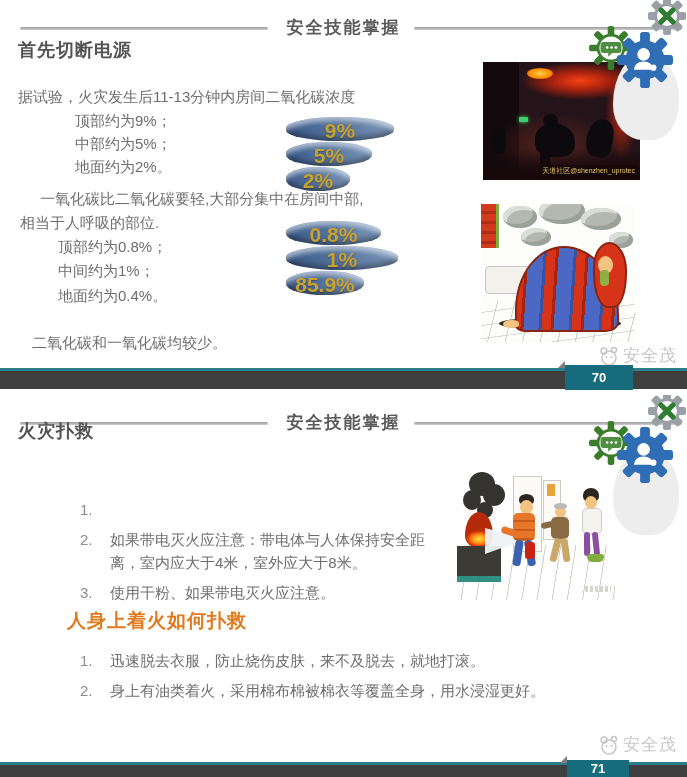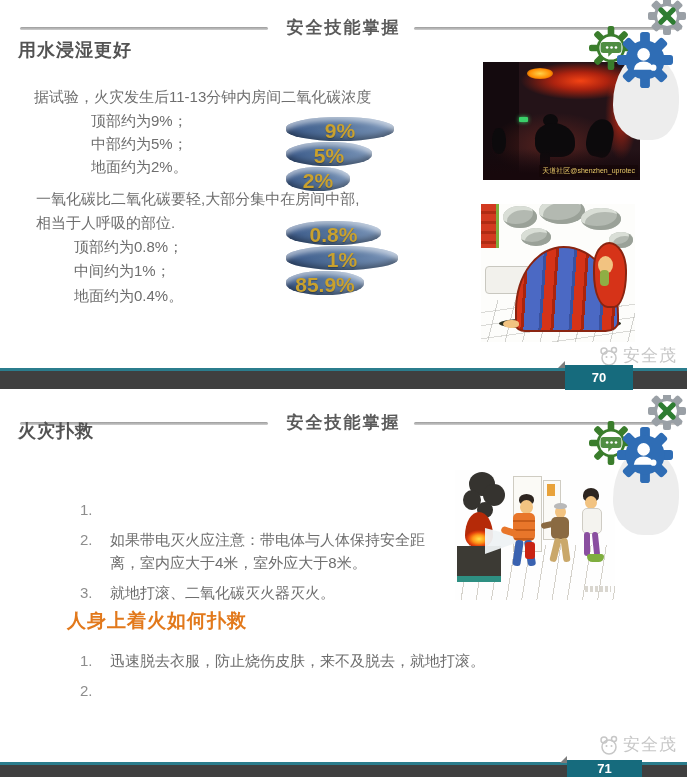--- a/index.html
+++ b/index.html
@@ -9,21 +9,21 @@
   #s1{top:0;height:390px;}
   #s2{top:395px;height:382px;}
 
   
   .hline{position:absolute;height:3px;background:linear-gradient(#9b9b9b,#cfcfcf);border-radius:2px;}
   .header-title{position:absolute;left:0;right:0;top:16px;text-align:center;
         font-size:17px;font-weight:bold;color:#5a5a5a;letter-spacing:2px;}
   .slide-title{position:absolute;left:18px;font-size:18px;font-weight:bold;color:#535353;letter-spacing:1px;}
 
   
-  .btxt{position:absolute;font-size:15px;color:#6e6e6e;white-space:nowrap;margin-left:16px;}
+  .btxt{position:absolute;font-size:15px;color:#6e6e6e;white-space:nowrap;}
 
   
   .cyl-chart{position:absolute;left:286px;}
   .cyl{position:relative;height:24px;margin-bottom:1px;display:flex;align-items:flex-end;justify-content:center;
        border-radius:50%/46%;
        background:linear-gradient(103deg,#3d5c8e 0%,#527199 45%,#7f99bd 100%);
        box-shadow:inset 0 7px 5px -3px rgba(255,255,255,.55), inset 0 -6px 6px -3px rgba(0,0,0,.4);}
   .cyl b{font-size:21px;font-weight:bold;color:#c9a12e;line-height:20px;
          text-shadow:0 1px 1px rgba(0,0,0,.25);}
 
@@ -162,57 +162,58 @@
           <rect x="16.5" y="0" width="7" height="40" rx="2" transform="rotate(90 20 20)"></rect>
           <rect x="16.5" y="0" width="7" height="40" rx="2" transform="rotate(135 20 20)"></rect>
           <circle cx="20" cy="20" r="14"></circle>
         </g>
         <circle cx="19" cy="16" r="4.5" fill="#ffffff"></circle>
         <path d="M12 27 a7 6 0 0 1 14 0 z" fill="#ffffff"></path>
         <circle cx="26" cy="25.5" r="2.2" fill="#ffffff"></circle>
       </svg>
     </div>
 
-    <div class="slide-title" style="top:38px;">用水浸湿更好</div>
+    <div class="slide-title" style="top:38px;">首先切断电源</div>
 
     <div class="btxt" style="left:18px;top:88px;">据试验，火灾发生后11-13分钟内房间二氧化碳浓度</div>
     <div class="btxt" style="left:75px;top:112px;">顶部约为9%；</div>
     <div class="btxt" style="left:75px;top:135px;">中部约为5%；</div>
     <div class="btxt" style="left:75px;top:158px;">地面约为2%。</div>
 
     <div class="cyl-chart" style="top:117px;">
       <div class="cyl" style="width:108px;">
           <b>9%</b>
         </div>
       <div class="cyl" style="width:86px;">
           <b>5%</b>
         </div>
       <div class="cyl" style="width:64px;">
           <b>2%</b>
         </div>
     </div>
 
-    <div class="btxt" style="left:20px;top:190px;">一氧化碳比二氧化碳要轻,大部分集中在房间中部,</div>
+    <div class="btxt" style="left:40px;top:190px;">一氧化碳比二氧化碳要轻,大部分集中在房间中部,</div>
     <div class="btxt" style="left:20px;top:214px;">相当于人呼吸的部位.</div>
     <div class="btxt" style="left:58px;top:238px;">顶部约为0.8%；</div>
     <div class="btxt" style="left:58px;top:262px;">中间约为1%；</div>
     <div class="btxt" style="left:58px;top:287px;">地面约为0.4%。</div>
 
     <div class="cyl-chart" style="top:221px;">
       <div class="cyl" style="width:95px;">
           <b>0.8%</b>
         </div>
       <div class="cyl" style="width:112px;">
           <b>1%</b>
         </div>
       <div class="cyl" style="width:78px;">
           <b>85.9%</b>
         </div>
     </div>
 
+    <div class="btxt" style="left:32px;top:334px;">二氧化碳和一氧化碳均较少。</div>
 
     <div class="photo">
       <div class="ph-wall"></div>
       <div class="ph-glow"></div>
       <div class="ph-light"></div>
       <div class="ph-exit"></div>
       <div class="ph-fig" style="left:38%;top:44%;width:15px;height:13px;border-radius:50%;"></div>
       <div class="ph-fig" style="left:33%;top:52%;width:40px;height:34px;border-radius:45% 55% 35% 40%;"></div>
       <div class="ph-fig" style="left:36%;top:76%;width:10px;height:22px;border-radius:4px;"></div>
       <div class="ph-fig" style="left:66%;top:48%;width:26px;height:38px;border-radius:50% 45% 30% 40%;transform:rotate(12deg);"></div>
@@ -311,21 +312,21 @@
     <div class="olist" id="list1" style="left:80px;top:103px;width:370px;">
       <div class="row">
         <span class="num">1.</span>
       </div>
       <div class="row">
         <span class="num">2.</span>
         <span class="txt">如果带电灭火应注意：带电体与人体保持安全距离，室内应大于4米，室外应大于8米。</span>
       </div>
       <div class="row">
         <span class="num">3.</span>
-        <span class="txt">就地打滚、二氧化碳灭火器灭火。</span>
+        <span class="txt">使用干粉、如果带电灭火应注意。</span>
       </div>
     </div>
 
     <div class="cartoon2">
       <div class="c2-door" style="left:58px;top:6px;width:27px;height:74px;"></div>
       <div class="c2-door" style="left:88px;top:10px;width:16px;height:58px;"></div>
       <div class="c2-door" style="left:92px;top:14px;width:8px;height:12px;background:#e8a23a;border:none;"></div>
       <div class="c2-floor"></div>
       <div class="c2-smoke" style="left:14px;top:2px;width:26px;height:24px;"></div>
       <div class="c2-smoke" style="left:28px;top:14px;width:22px;height:22px;"></div>
@@ -367,33 +368,34 @@
 
     <div class="h-orange" style="left:67px;top:213px;">人身上着火如何扑救</div>
 
     <div class="olist" id="list2" style="left:80px;top:254px;width:560px;">
       <div class="row">
         <span class="num">1.</span>
         <span class="txt">迅速脱去衣服，防止烧伤皮肤，来不及脱去，就地打滚。</span>
       </div>
       <div class="row">
         <span class="num">2.</span>
+        <span class="txt">身上有油类着火，采用棉布棉被棉衣等覆盖全身，用水浸湿更好。</span>
       </div>
     </div>
 
     <div class="brand" style="right:10px;top:338px;">
       <svg class="face-icon" width="22" height="22" viewBox="0 0 22 22">
         <circle cx="6" cy="6" r="3" fill="none" stroke="#c7c7c7" stroke-width="1.5"></circle>
         <circle cx="16" cy="5" r="2.5" fill="none" stroke="#c7c7c7" stroke-width="1.5"></circle>
         <circle cx="11" cy="13" r="7" fill="none" stroke="#c7c7c7" stroke-width="1.5"></circle>
         <circle cx="8.5" cy="12" r="1" fill="#c7c7c7"></circle>
         <circle cx="13.5" cy="12" r="1" fill="#c7c7c7"></circle>
       </svg>
       <span>安全茂</span>
     </div>
 
     <div class="f-teal" style="top:367px;"></div>
     <div class="f-dark" style="top:370px;height:12px;"></div>
     <div class="fold" style="left:560px;top:361px;"></div>
-    <div class="pagebox" style="left:567px;top:365px;width:75px;height:17px;">71</div>
+    <div class="pagebox" style="left:567px;top:365px;width:62px;height:17px;">71</div>
   </section>
 
 </div>
 
 </body></html>

